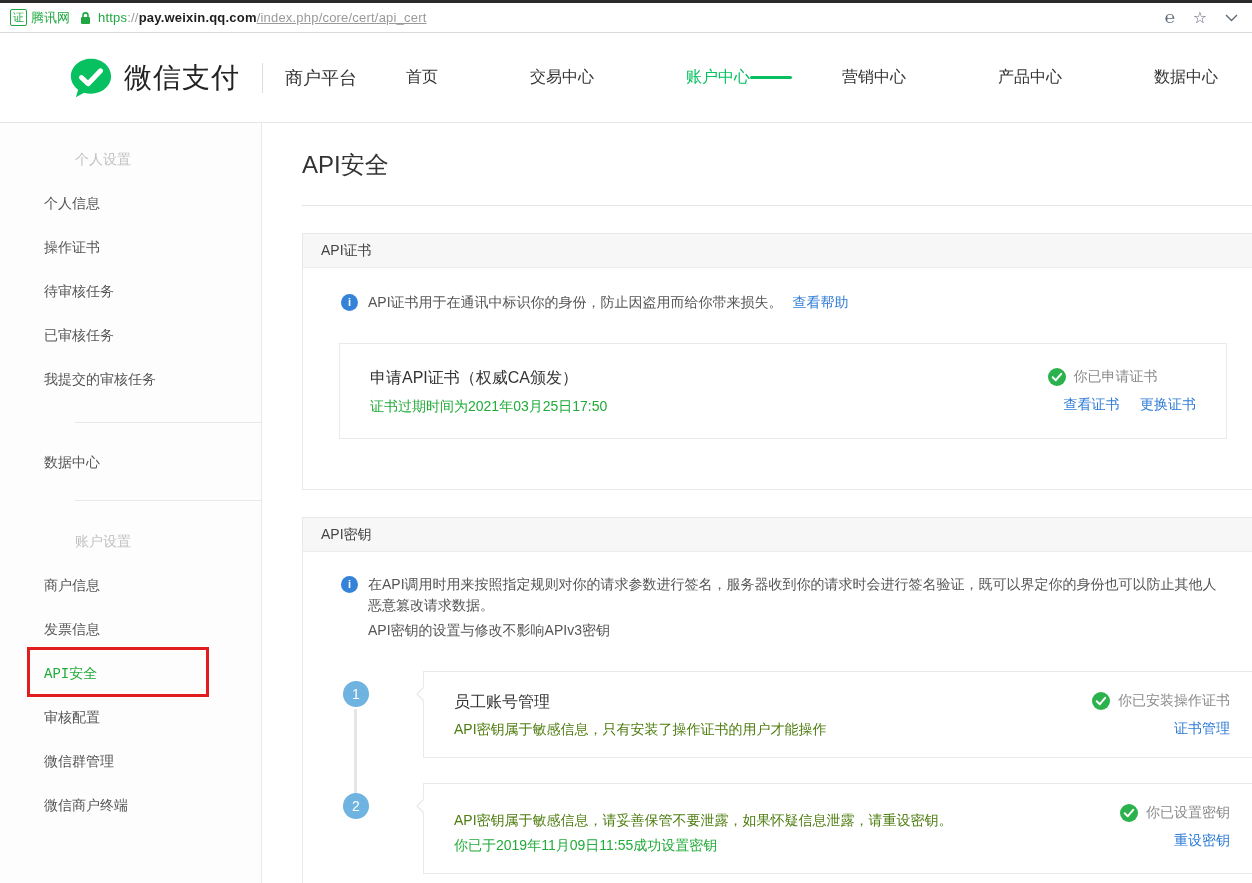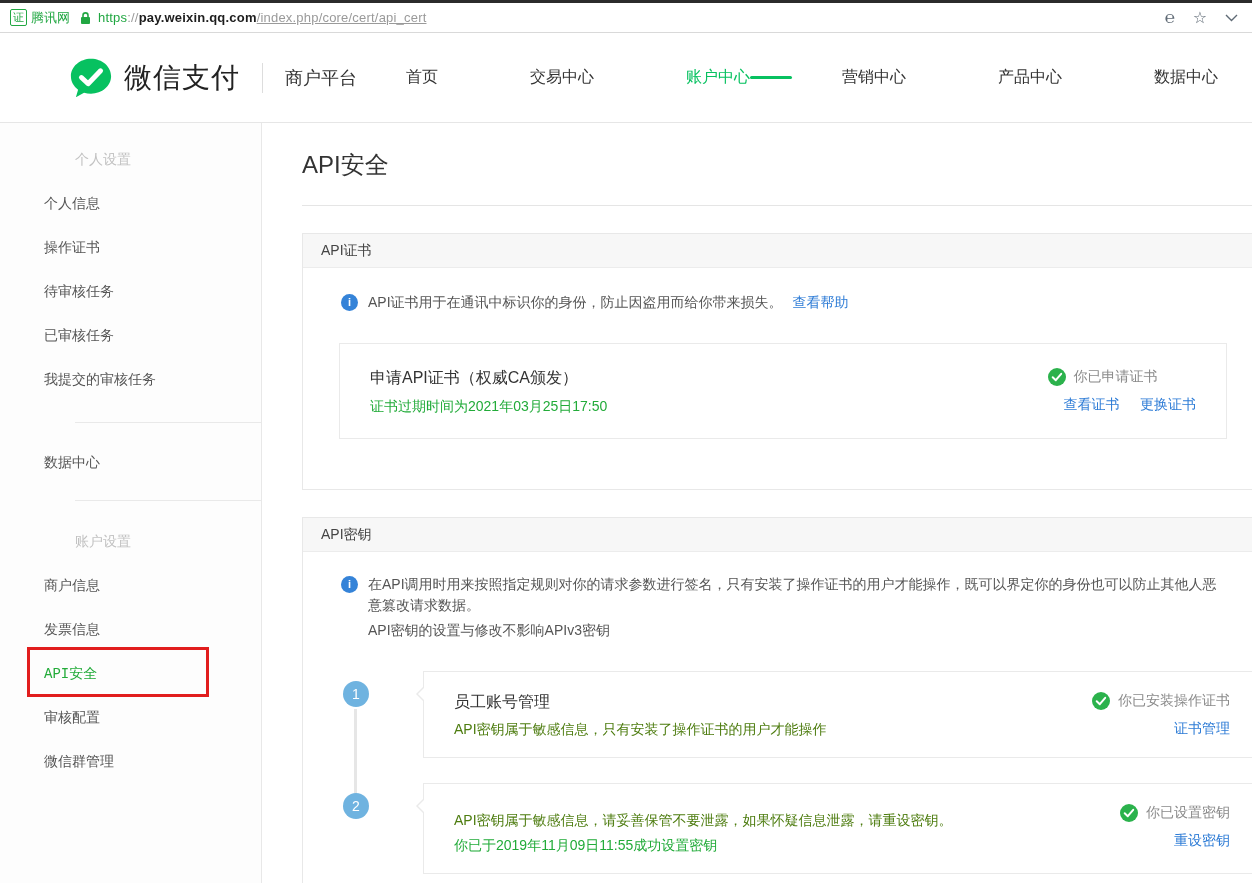--- a/index.html
+++ b/index.html
@@ -182,20 +182,21 @@
     <div class="sb-item">我提交的审核任务</div>
     <hr class="sb-divider d1">
     <div class="sb-item standalone">数据中心</div>
     <hr class="sb-divider d2">
     <div class="sb-header g3">账户设置</div>
     <div class="sb-item">商户信息</div>
     <div class="sb-item">发票信息</div>
     <div class="sb-item active">API安全</div>
     <div class="sb-item">审核配置</div>
     <div class="sb-item">微信群管理</div>
+    <div class="sb-item">微信商户终端</div>
     <div class="annotation-box"></div>
   </aside>
 
   <main class="content">
     <h1 class="page-title">API安全</h1>
     <hr class="title-rule">
 
     <section class="panel cert">
       <div class="panel-header">API证书</div>
       <div class="panel-body">
@@ -227,21 +228,21 @@
         </div>
       </div>
     </section>
 
     <section class="panel key">
       <div class="panel-header">API密钥</div>
       <div class="panel-body">
         <div class="info-row">
           <i class="info-icon">i</i>
           <div class="info-text">
-            <p>在API调用时用来按照指定规则对你的请求参数进行签名，只有安装了操作证书的用户才能操作，既可以界定你的身份也可以防止其他人恶意篡改请求数据。</p>
+            <p>在API调用时用来按照指定规则对你的请求参数进行签名，服务器收到你的请求时会进行签名验证，既可以界定你的身份也可以防止其他人恶意篡改请求数据。</p>
             <p>API密钥的设置与修改不影响APIv3密钥</p>
           </div>
         </div>
 
         <div class="steps">
           <div class="step-connector"></div>
 
           <div class="step">
             <div class="step-num">1</div>
             <div class="step-card">

